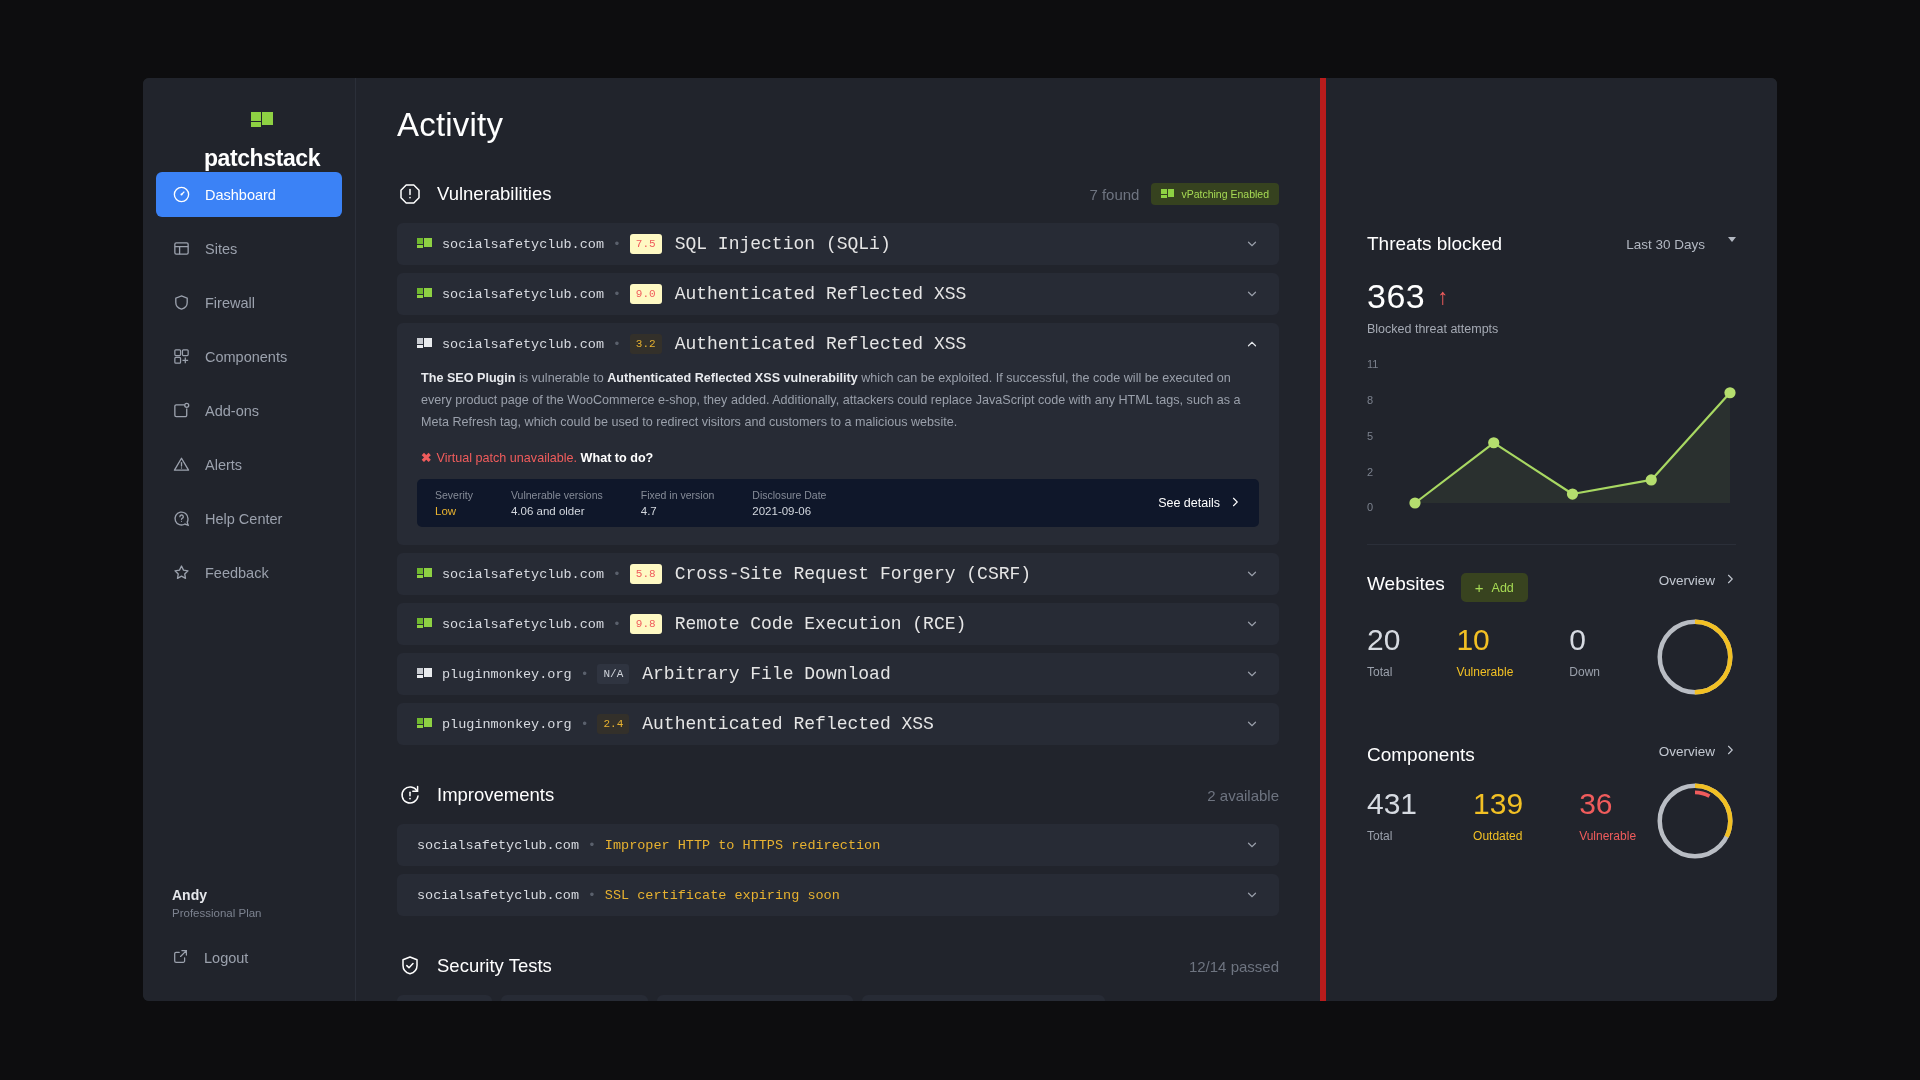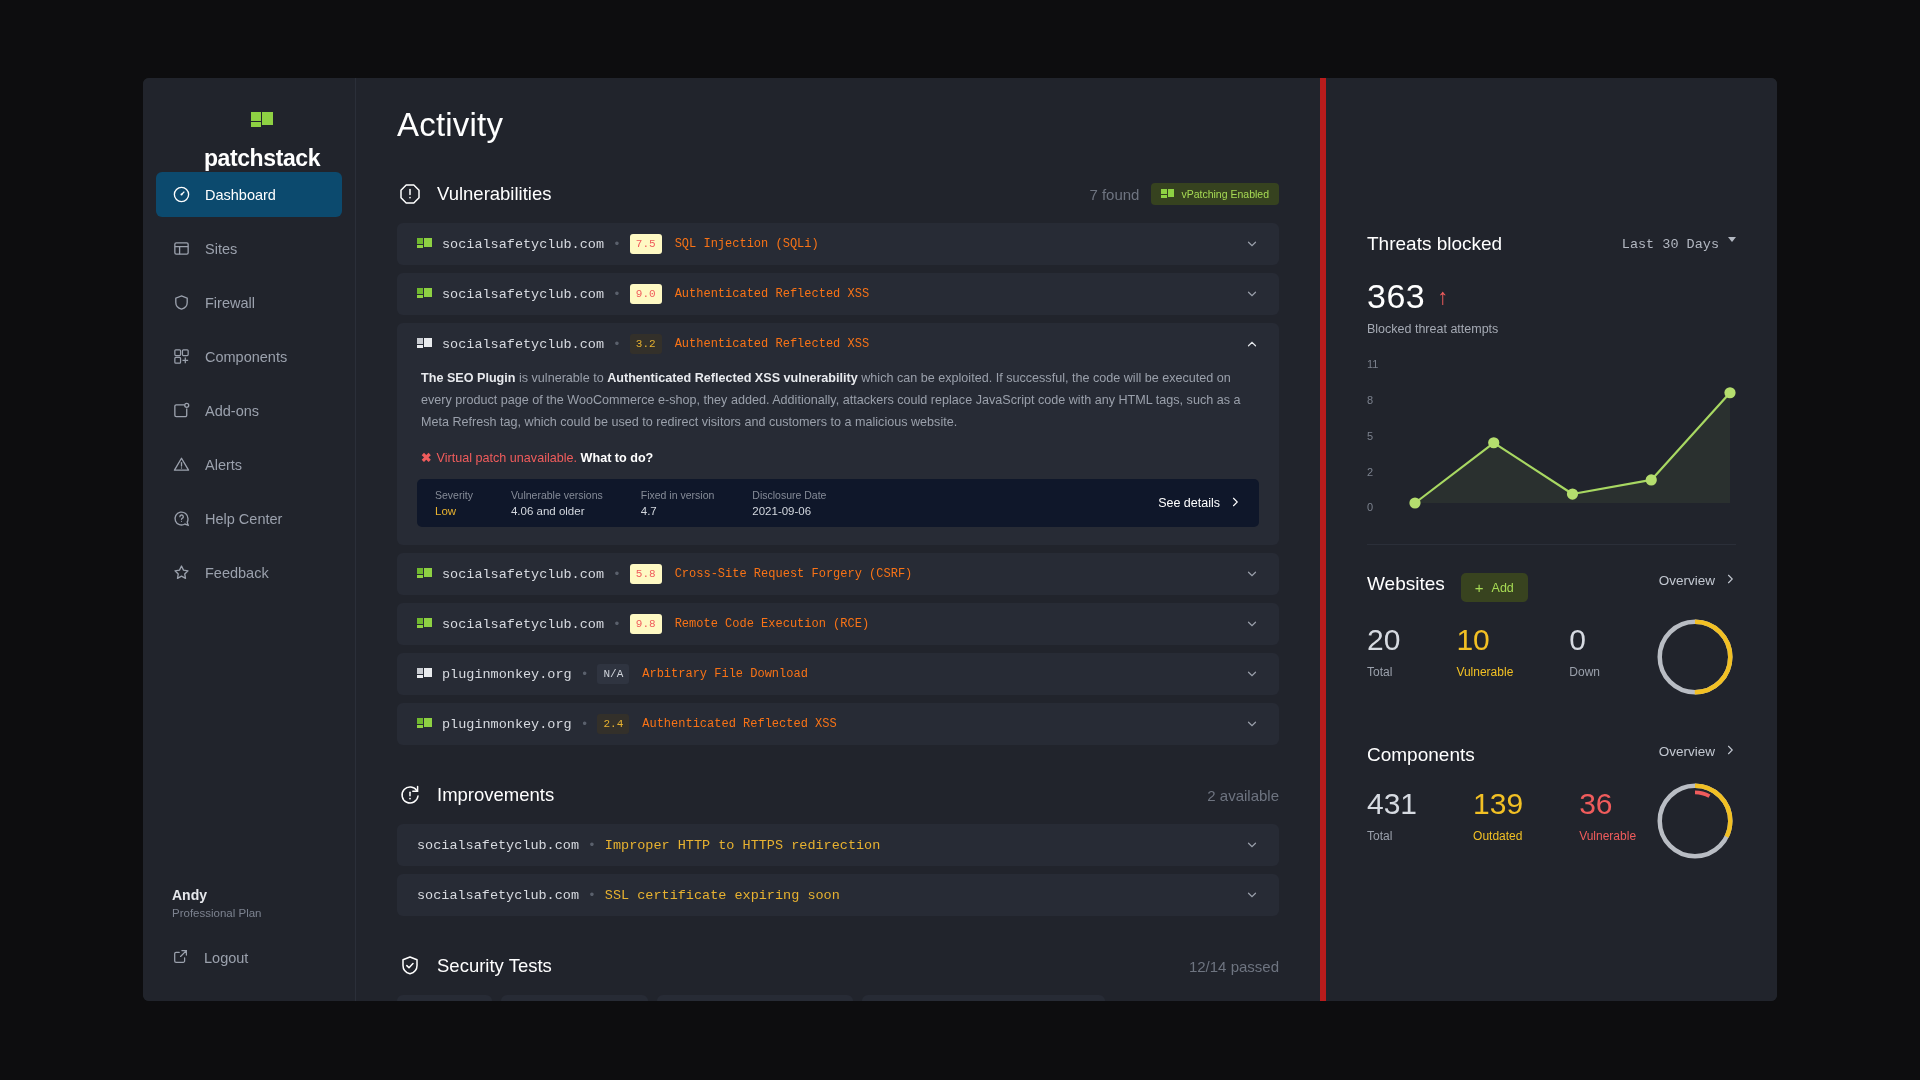--- a/index.html
+++ b/index.html
@@ -38,21 +38,21 @@
 
   .nav { margin-top: 26px; padding: 0 13px; }
   .nav-item {
     display: flex; align-items: center; gap: 14px;
     height: 45px; padding: 0 16px;
     border-radius: 6px;
     color: #9ba1ad; font-size: 14.5px;
     cursor: pointer;
     margin-bottom: 9px;
   }
-  .nav-item.active { background: #0c4a6e; color: #ffffff; }
+  .nav-item.active { background: #3b82f6; color: #ffffff; }
   .nav-item .ico { width: 19px; height: 19px; display: flex; align-items: center; justify-content: center; flex: 0 0 19px; }
   .nav-item .ico svg { display:block; }
 
   .side-foot { position: absolute; left: 0; bottom: 33px; width: 100%; padding: 0 29px; }
   .user-name { color: #e6e8ec; font-size: 14px; font-weight: 600; }
   .user-plan { color: #7c828f; font-size: 11.5px; margin-top: 4px; }
   .logout { display: flex; align-items: center; gap: 14px; margin-top: 28px; color: #9ba1ad; font-size: 14.5px; cursor: pointer; }
 
   
   .main {
@@ -105,21 +105,21 @@
   .site { color: #d7dae0; font-size: 13.5px; }
   .dot { color: #5a606c; font-size: 13px; margin: 0 9px; }
   .score {
     min-width: 26px; height: 20px; border-radius: 3px;
     background: #fef9c3; color: #f05c5c;
     font-size: 11px; display: inline-flex; align-items: center; justify-content: center;
     padding: 0 6px; margin-right: 13px;
   }
   .score.med { background: #33302a; color: #e8b230; }
   .score.na  { background: #2f3440; color: #cfd3da; }
-  .vuln-name { color: #f97316; font-size: 12px; }
+  .vuln-name { color: #e5e5e5; font-size: 18px; }
   .chev { margin-left: auto; width: 14px; height: 14px; flex: 0 0 14px; }
   .chev svg { display:block; }
 
   .row.open { background: #272b35; padding-bottom: 18px; }
   .desc { color: #9aa0ab; font-size: 12.6px; line-height: 22px; padding: 2px 4px 0 4px; max-width: 860px;}
   .desc b { color: #e8eaee; font-weight: 700; }
   .patchline { margin: 17px 0 0 4px; font-size: 12.6px; }
   .patchline .x { color: #f05c5c; font-weight: 700; margin-right: 5px; }
   .patchline .red { color: #f05c5c; }
   .patchline .wtd { color: #ffffff; font-weight: 700; }
@@ -141,21 +141,21 @@
 
   
   .right {
     flex: 0 0 457px; width: 457px;
     border-left: 6px solid #b91c1c;
     padding: 155px 41px 0 41px;
     background: #21242c;
   }
   .r-head { display: flex; align-items: center; }
   .r-title { color: #ffffff; font-size: 19px; font-weight: 400; }
-  .r-select { margin-left: auto; display: flex; align-items: flex-start; gap: 9px; color: #b3b8c2; font-size: 13.5px; cursor: pointer; font-family: Liberation Mono, monospace; }
+  .r-select { margin-left: auto; display: flex; align-items: flex-start; gap: 23px; color: #b3b8c2; font-size: 13.5px; cursor: pointer; }
   .caret { width: 0; height: 0; border-left: 4.5px solid transparent; border-right: 4.5px solid transparent; border-top: 5px solid #b3b8c2; }
 
   .big-num-row { display: flex; align-items: center; gap: 12px; margin-top: 22px; }
   .big-num { color: #ffffff; font-size: 34px; font-weight: 300; letter-spacing: 0.5px; }
   .arrow-up { color: #f05c5c; font-size: 22px; line-height: 1; }
   .sub-lbl { color: #a5aab4; font-size: 12.5px; margin-top: 6px; }
 
   .chart-wrap { margin-top: 22px; position: relative; height: 160px; }
   .y-lbl { position: absolute; left: 0; color: #7b818d; font-size: 11px; }
 

